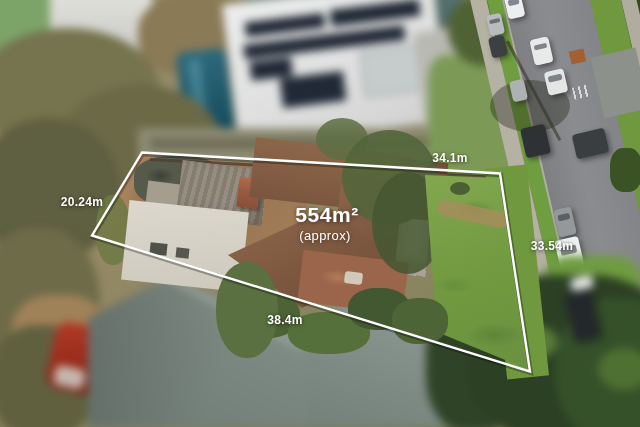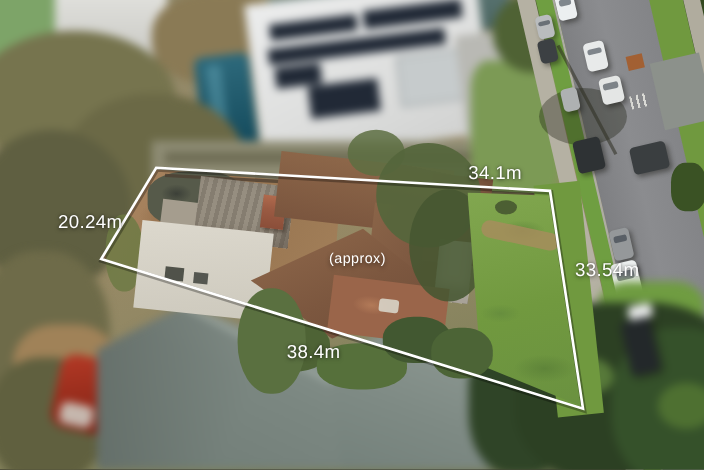--- a/index.html
+++ b/index.html
@@ -138,21 +138,21 @@
   .lawnDirt{left:437px;top:206px;width:72px;height:16px;transform:rotate(12deg);background:#a98c5e;opacity:.8;border-radius:8px;}
   .lawnDark{left:450px;top:182px;width:20px;height:13px;background:#4c5f33;border-radius:50%;}
   .shrub1{left:228px;top:292px;width:72px;height:46px;background:#4e6335;border-radius:45%;}
   .shrub2{left:288px;top:312px;width:82px;height:42px;background:#56703b;border-radius:45%;}
   .shrub3{left:348px;top:288px;width:62px;height:42px;background:#425831;border-radius:45%;}
   .shrub4{left:392px;top:298px;width:56px;height:46px;background:#4c6436;border-radius:45%;}
   .treeBC{left:216px;top:262px;width:62px;height:96px;background:#5a7040;border-radius:48%;}
 
   
   .boundary-svg{position:absolute;left:0;top:0;}
-  .mlabel{position:absolute;transform:translate(-50%,-50%);color:#fff;font-weight:400;font-size:17px;
+  .mlabel{position:absolute;transform:translate(-50%,-50%);color:#fff;font-weight:700;font-size:12px;
           letter-spacing:.3px;text-shadow:0 1px 4px rgba(0,0,0,.55),0 0 2px rgba(0,0,0,.35);white-space:nowrap;}
   .area-label{position:absolute;transform:translate(-50%,-50%);color:#fff;font-weight:600;font-size:21px;
               letter-spacing:.6px;text-shadow:0 1px 5px rgba(0,0,0,.55);white-space:nowrap;}
   .approx-label{position:absolute;transform:translate(-50%,-50%);color:#fff;font-weight:500;font-size:13px;
                 letter-spacing:.4px;text-shadow:0 1px 4px rgba(0,0,0,.5);white-space:nowrap;}
   .logo{position:absolute;right:26px;bottom:21px;color:#fff;font-family:"Liberation Serif","DejaVu Serif",serif;
         font-size:27px;letter-spacing:.2px;text-shadow:0 1px 5px rgba(0,0,0,.45);opacity:.97;white-space:nowrap;}
 </style>
 </head>
 <body>
@@ -284,16 +284,17 @@
 
   <svg class="boundary-svg" width="640" height="427" viewBox="0 0 640 427">
     <polygon points="142,152.5 500,173.5 530,371.5 92,235.5" fill="none" stroke="rgba(0,0,0,0.30)" stroke-width="4.5" transform="translate(0.8,1.4)"></polygon>
     <polygon points="142,152.5 500,173.5 530,371.5 92,235.5" fill="none" stroke="#ffffff" stroke-width="2.4" stroke-linejoin="miter"></polygon>
   </svg>
 
   <div class="mlabel" style="left:450px;top:158px;">34.1m</div>
   <div class="mlabel" style="left:82px;top:202px;">20.24m</div>
   <div class="mlabel" style="left:552px;top:246px;">33.54m</div>
   <div class="mlabel" style="left:285px;top:320px;">38.4m</div>
+  <div class="area-label" style="left:327px;top:215px;">554m²</div>
   <div class="approx-label" style="left:325px;top:235px;">(approx)</div>
 
 
 </div>
 
 </body></html>

